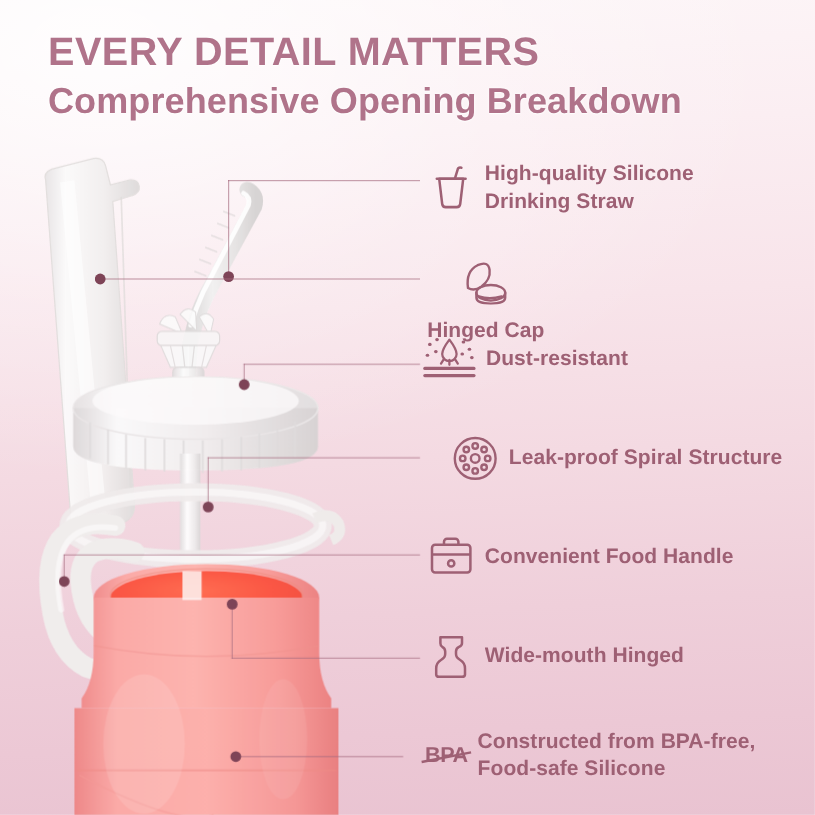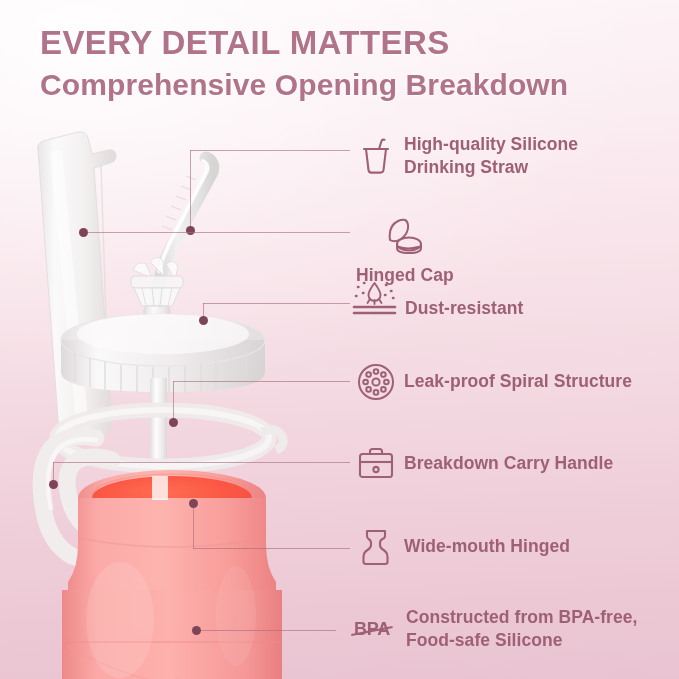--- a/index.html
+++ b/index.html
@@ -269,21 +269,21 @@
       <svg width="38" height="36" viewBox="0 0 38 36" fill="none" stroke="#9e6074" stroke-width="2" stroke-linecap="round" stroke-linejoin="round">
         <path d="M4 22 q-2 -14 8 -19 q9 -4 10 4 q1 8 -7 14 q-6 4 -11 1 Z"></path>
         <ellipse cx="23" cy="26" rx="12" ry="6.5"></ellipse>
         <path d="M11 26 v4 q0 5 12 5 q12 0 12 -5 v-4"></path>
         <path d="M13 29 q9 3 19 0"></path>
       </svg>
     </span>
     <span class="flabel">Hinged Cap</span>
   </div>
 
-  <div class="feature" style="left:352px;top:278px;align-items:flex-end;">
+  <div class="feature" style="left:352px;top:278px;">
     <span class="ficon" style="width:45px;flex:0 0 45px;">
       <svg width="45" height="40" viewBox="0 0 45 40" fill="none" stroke="#9e6074" stroke-width="1.9" stroke-linecap="round" stroke-linejoin="round">
         <path d="M22.5 4 q6 8 6 12 a6 6 0 0 1 -12 0 q0 -4 6 -12 Z"></path>
         <path d="M18 20 l-2.5 4"></path>
           <path d="M27 20 l2.5 4"></path>
         <path d="M22.5 21 v4"></path>
         <g stroke-width="2.6">
           <path d="M6 8 h0.4"></path>
             <path d="M11 14 h0.4"></path>
             <path d="M4 17 h0.4"></path>
@@ -293,21 +293,21 @@
           <path d="M41 19 h0.4"></path>
             <path d="M33 16 h0.4"></path>
         </g>
         <path d="M2 28 h41" stroke-width="2.6"></path>
         <path d="M2 34 h41" stroke-width="2.6"></path>
       </svg>
     </span>
     <span class="flabel">Dust-resistant</span>
   </div>
 
-  <div class="feature" style="left:356px;top:361px;">
+  <div class="feature" style="left:376px;top:361px;">
     <span class="ficon">
       <svg width="40" height="40" viewBox="0 0 40 40" fill="none" stroke="#9e6074" stroke-width="2">
         <circle cx="20" cy="20" r="17"></circle>
         <circle cx="20" cy="20" r="3.6"></circle>
         <circle cx="20" cy="9.6" r="2.3"></circle>
         <circle cx="27.4" cy="12.6" r="2.3"></circle>
         <circle cx="30.4" cy="20" r="2.3"></circle>
         <circle cx="27.4" cy="27.4" r="2.3"></circle>
         <circle cx="20" cy="30.4" r="2.3"></circle>
         <circle cx="12.6" cy="27.4" r="2.3"></circle>
@@ -320,36 +320,36 @@
 
   <div class="feature" style="left:356px;top:443px;">
     <span class="ficon">
       <svg width="38" height="36" viewBox="0 0 38 36" fill="none" stroke="#9e6074" stroke-width="2.1" stroke-linejoin="round">
         <path d="M13 8 v-2.5 a2.5 2.5 0 0 1 2.5 -2.5 h7 a2.5 2.5 0 0 1 2.5 2.5 V8"></path>
         <rect x="3" y="8" width="32" height="23" rx="2.6"></rect>
         <path d="M3 16 h32"></path>
         <circle cx="19" cy="23.5" r="2.6"></circle>
       </svg>
     </span>
-    <span class="flabel">Breakdown Carry Handle</span>
+    <span class="flabel">Convenient Food Handle</span>
   </div>
 
   <div class="feature" style="left:356px;top:526px;">
     <span class="ficon">
       <svg width="34" height="40" viewBox="0 0 34 40" fill="none" stroke="#9e6074" stroke-width="2.1" stroke-linejoin="round">
         <path d="M8 4 h18 v5 q0 2 -2.5 3 q-2.5 1.2 -2.5 4 v2
                  q0 3 3.5 5 q4 2.4 4 7 v5 q0 2 -2.5 2 h-19
                  q-2.5 0 -2.5 -2 v-5 q0 -4.6 4 -7 q3.5 -2 3.5 -5 v-2
                  q0 -2.8 -2.5 -4 Q8 11 8 9 Z"></path>
       </svg>
     </span>
     <span class="flabel">Wide-mouth Hinged</span>
   </div>
 
-  <div class="feature" style="left:348px;top:606px;gap:10px;">
+  <div class="feature" style="left:348px;top:606px;gap:2px;">
     <span class="ficon" style="width:48px;flex:0 0 48px;">
       <span class="bpa-word">BPA</span>
     </span>
     <span class="flabel">Constructed from BPA-free,
 Food-safe Silicone</span>
   </div>
 
 </div>
 
 </body></html>

